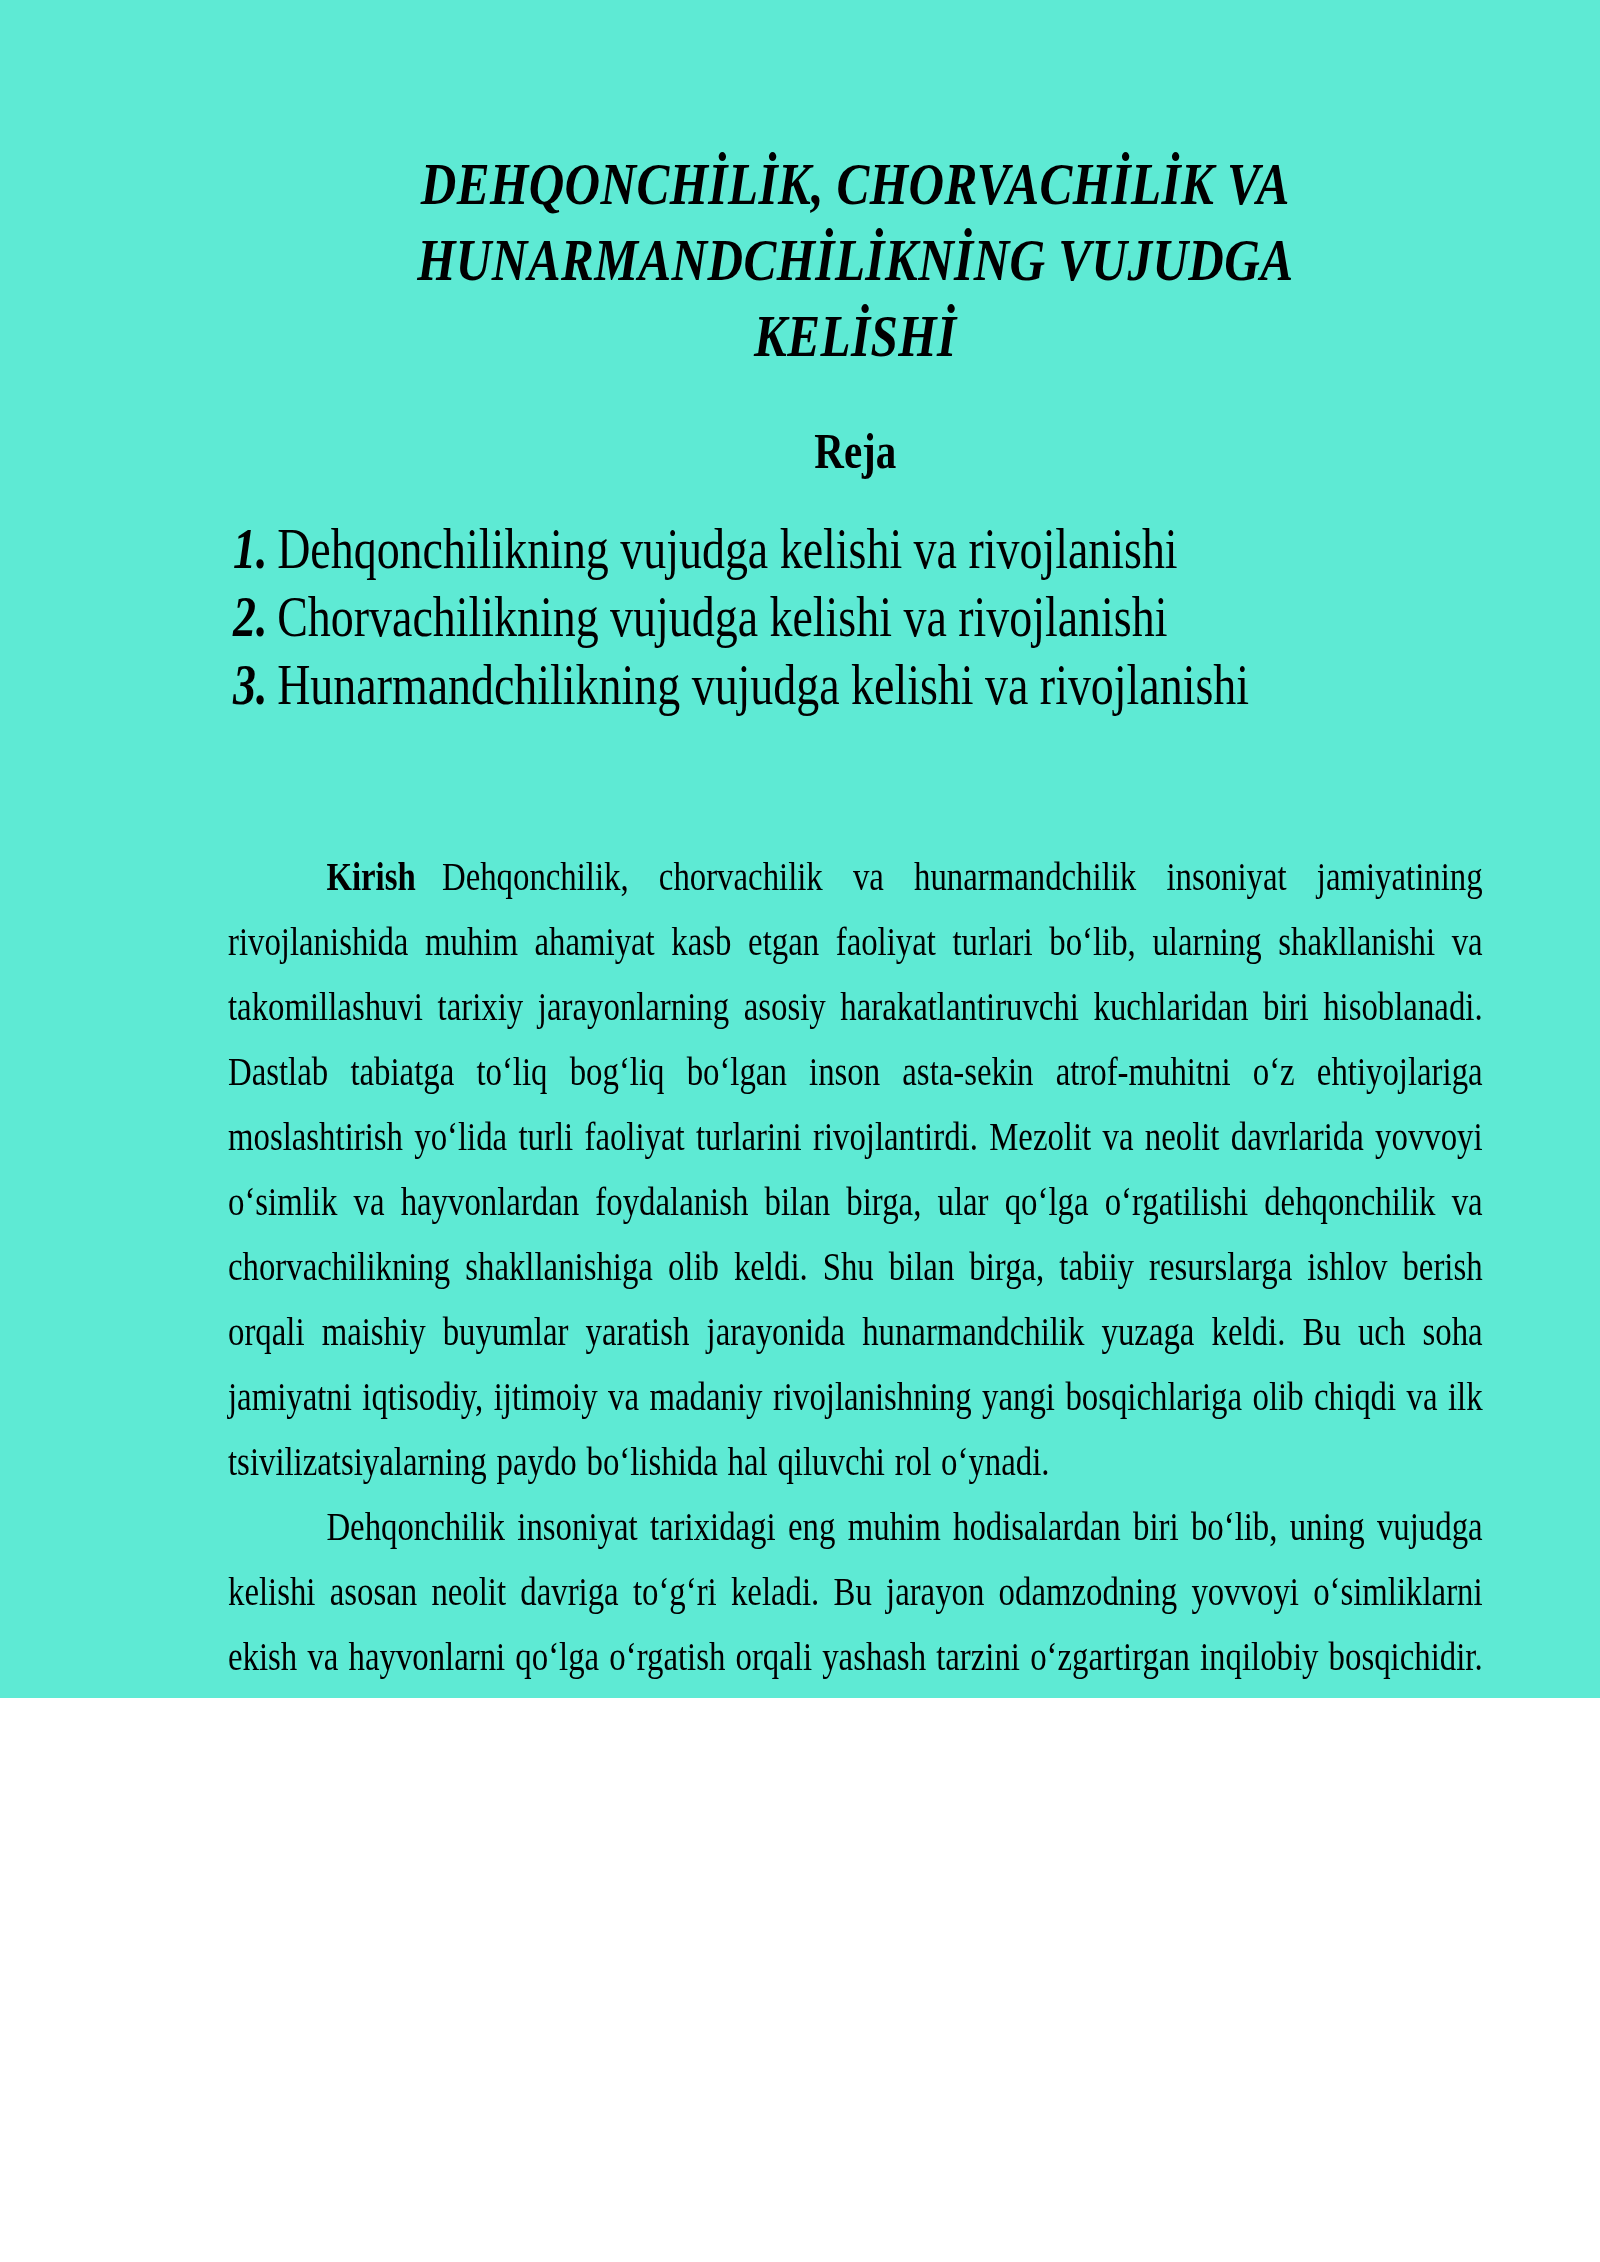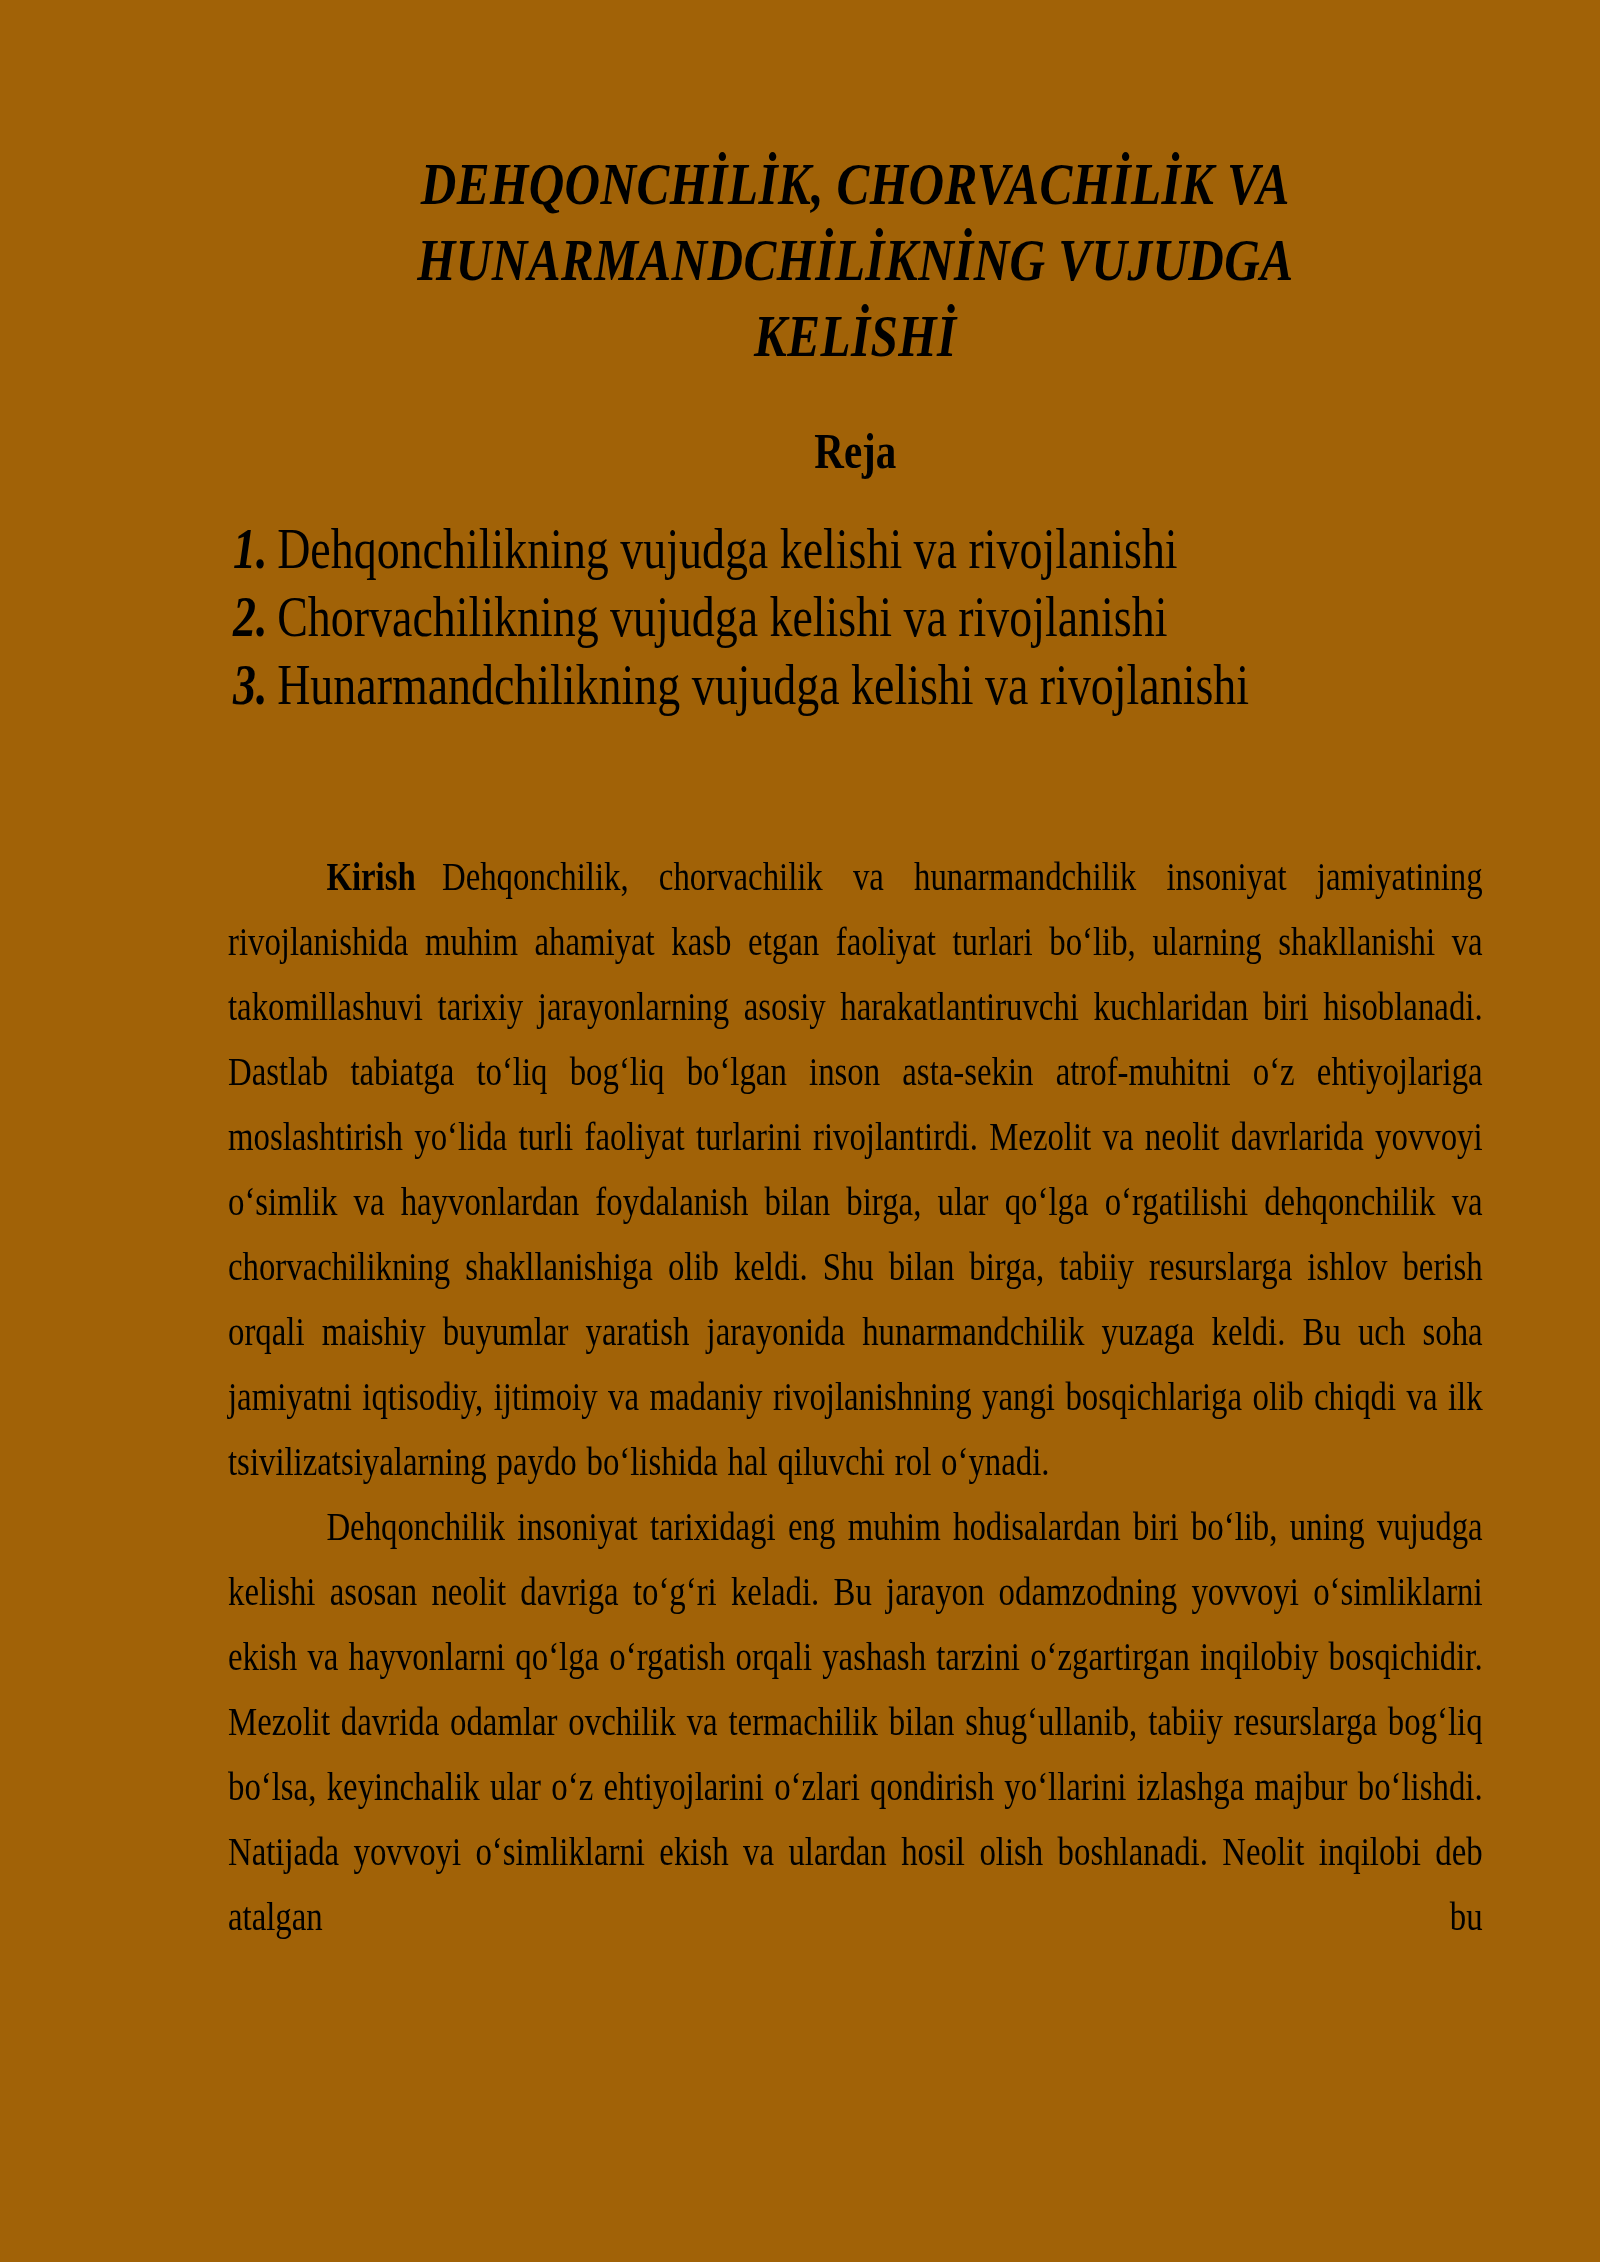--- a/index.html
+++ b/index.html
@@ -3,22 +3,22 @@
 <meta charset="utf-8">
 <style>
   html, body {
     margin: 0;
     padding: 0;
     background: #ffffff;
   }
   .page {
     position: relative;
     width: 1600px;
-    height: 2262px;
-    background: #a16207;
+    height: 1698px;
+    background: #5eead4;
     color: #000000;
     overflow: hidden;
     font-family: "Liberation Serif", "DejaVu Serif", serif;
   }
   
   .content {
     position: absolute;
     left: 228px;
     top: 0;
     width: 1530px;

